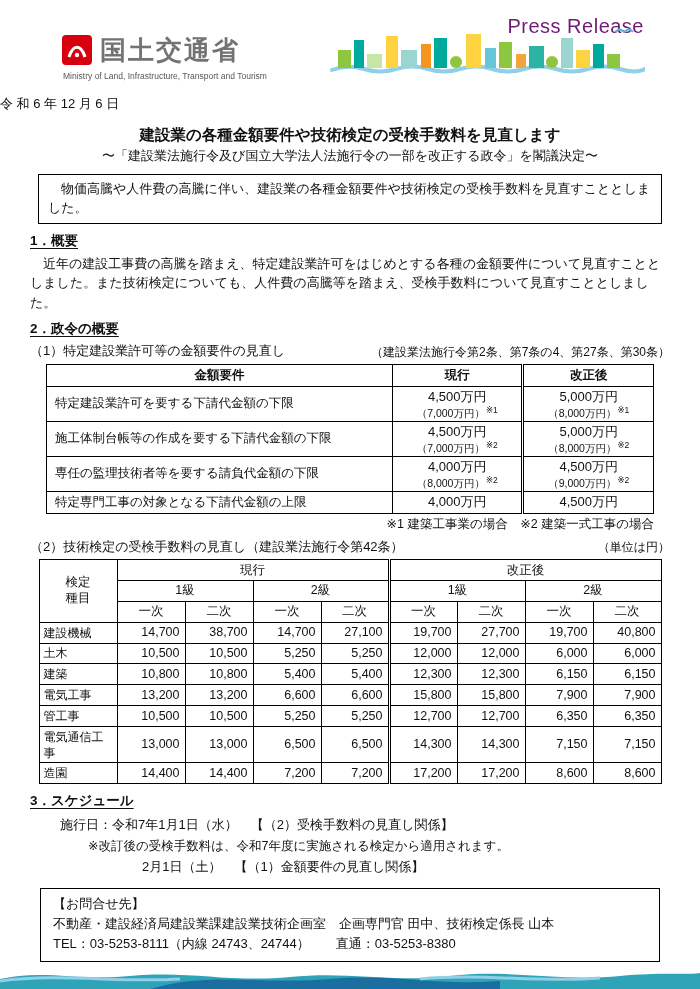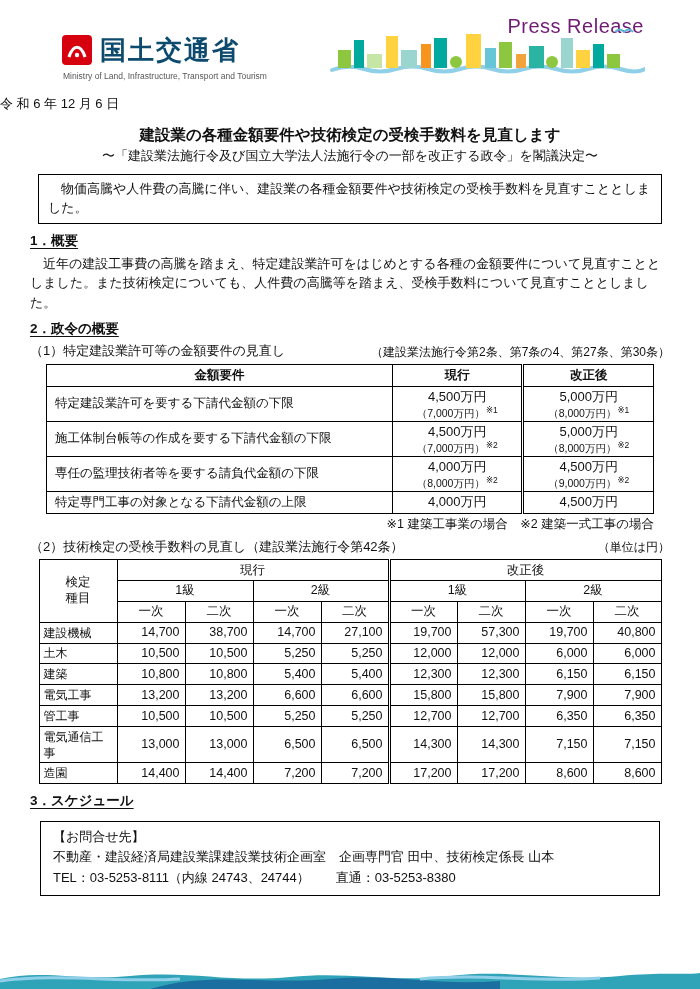--- a/index.html
+++ b/index.html
@@ -8,21 +8,21 @@
     width:700px; height:989px; position:relative; overflow:hidden;
     background:#ffffff; color:#111;
     font-family:"Liberation Sans","DejaVu Sans",sans-serif;
     font-size:12.5px; line-height:1.4;
   }
   
   .header { position:relative; height:92px; }
   .header-left { position:absolute; left:62px; top:32px; }
   .logo-row { display:flex; align-items:center; gap:8px; }
   .logo svg { display:block; }
-  .ministry-ja { font-size:26px; font-weight:bold; color:#0c4a6e; letter-spacing:2px; }
+  .ministry-ja { font-size:26px; font-weight:bold; color:#737373; letter-spacing:2px; }
   .ministry-en { font-size:8.5px; color:#595757; margin-top:3px; margin-left:1px; }
   .press { position:absolute; top:12px; right:56px; font-size:20px; color:#701a75; letter-spacing:0.5px; }
   .cityscape { position:absolute; top:24px; left:330px; }
   
   .meta { text-align:left; padding-right:42px; font-size:13px; line-height:1.5; margin-top:2px; }
   
   .title { text-align:center; font-size:15.5px; font-weight:bold; margin:10px 0 2px; }
   .subtitle { text-align:center; font-size:13px; margin:0 0 9px; }
   .summary-box { border:1.5px solid #000; width:624px; margin:0 auto 8px; padding:5px 9px; font-size:13px; line-height:1.45; }
   
@@ -223,21 +223,21 @@
       <td class="hdr">一次</td>
       <td class="hdr">二次</td>
     </tr>
     <tr>
       <td class="cat">建設機械</td>
       <td class="num">14,700</td>
       <td class="num">38,700</td>
       <td class="num">14,700</td>
       <td class="num">27,100</td>
       <td class="num sep">19,700</td>
-      <td class="num">57,300</td>
+      <td class="num">27,700</td>
       <td class="num">19,700</td>
       <td class="num">40,800</td>
     </tr>
     <tr>
       <td class="cat">土木</td>
       <td class="num">10,500</td>
       <td class="num">10,500</td>
       <td class="num">5,250</td>
       <td class="num">5,250</td>
       <td class="num sep">12,000</td>
@@ -297,20 +297,25 @@
       <td class="num">7,200</td>
       <td class="num sep">17,200</td>
       <td class="num">17,200</td>
       <td class="num">8,600</td>
       <td class="num">8,600</td>
     </tr>
   </tbody>
     </table>
 
   <div class="sec-head">3．スケジュール</div>
+  <div class="sched">
+    <div class="l1">施行日：令和7年1月1日（水）　【（2）受検手数料の見直し関係】</div>
+    <div class="l2">※改訂後の受検手数料は、令和7年度に実施される検定から適用されます。</div>
+    <div class="l3">2月1日（土）　【（1）金額要件の見直し関係】</div>
+  </div>
 
   <div class="contact-box">
     <div>【お問合せ先】</div>
     <div>不動産・建設経済局建設業課建設業技術企画室　企画専門官 田中、技術検定係長 山本</div>
     <div class="contact-tel">TEL：03-5253-8111（内線 24743、24744）　　直通：03-5253-8380</div>
   </div>
 
 </div>
 
 <div class="footer-wave">

